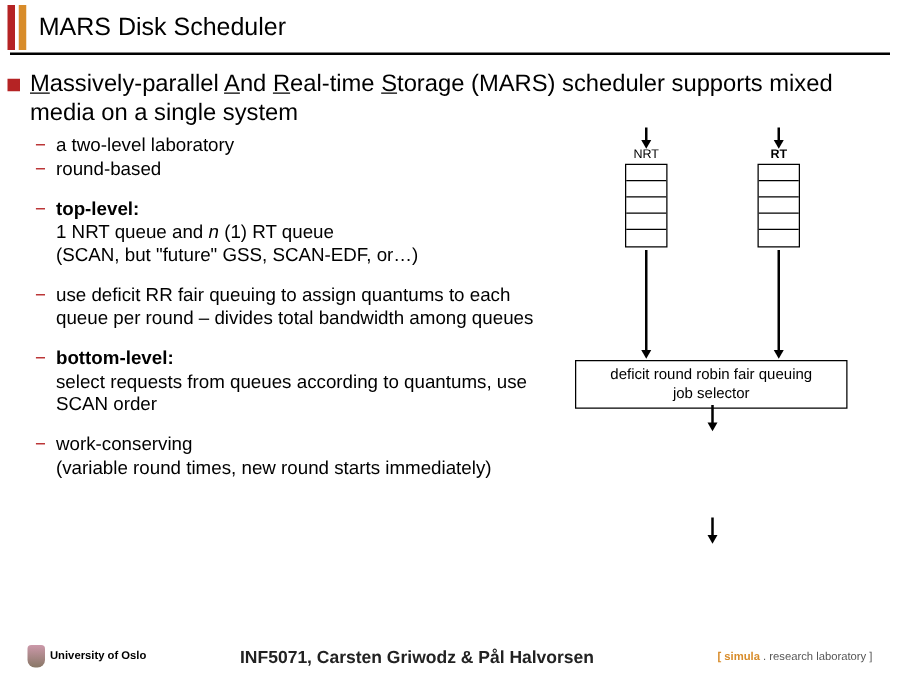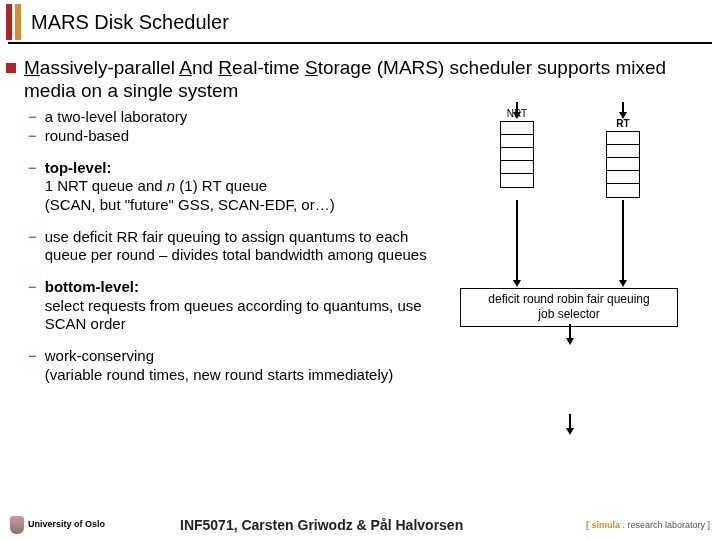--- a/index.html
+++ b/index.html
@@ -133,21 +133,21 @@
     left: 123px;
     width: 34px;
   }
   .footer {
     position: absolute;
     bottom: 6px;
     left: 0; right: 0;
     display: flex;
     align-items: center;
     font-size: 9px;
-    padding: 0 10px;
+    padding: 0 22px;
   }
   .footer .uo { font-weight: bold; flex: 0 0 170px; }
   .footer .mid { flex: 1; text-align: left; color: #222; font-size: 14px; font-weight: bold; }
   .footer .sim { flex: 0 0 170px; text-align: right; }
   .footer .sim .b { color:#d88c2a; font-weight:bold; }
   .footer .sim .s { color:#555; }
   .crest {
     display:inline-block;
     width:14px;height:18px;
     background: linear-gradient(#c9a, #876);
@@ -215,21 +215,21 @@
 (variable round times, new round starts immediately)</div>
     </div>
 
   </div>
 
   <div class="diagram-col">
 
     <div class="queue" style="left:70px; top:0;">
       <div class="arrow-seg" style="top:-6px;height:10px;"></div>
       <div class="arrow-head" style="top:4px;"></div>
-      <div class="lbl" style="">NRT</div>
+      <div class="lbl" style="margin-top:10px;">NRT</div>
       <div class="cells">
         <div class="c"></div>
           <div class="c"></div>
           <div class="c"></div>
           <div class="c"></div>
           <div class="c"></div>
       </div>
       <div class="arrow-seg" style="top:92px;height:80px;"></div>
       <div class="arrow-head" style="top:172px;"></div>
     </div>

